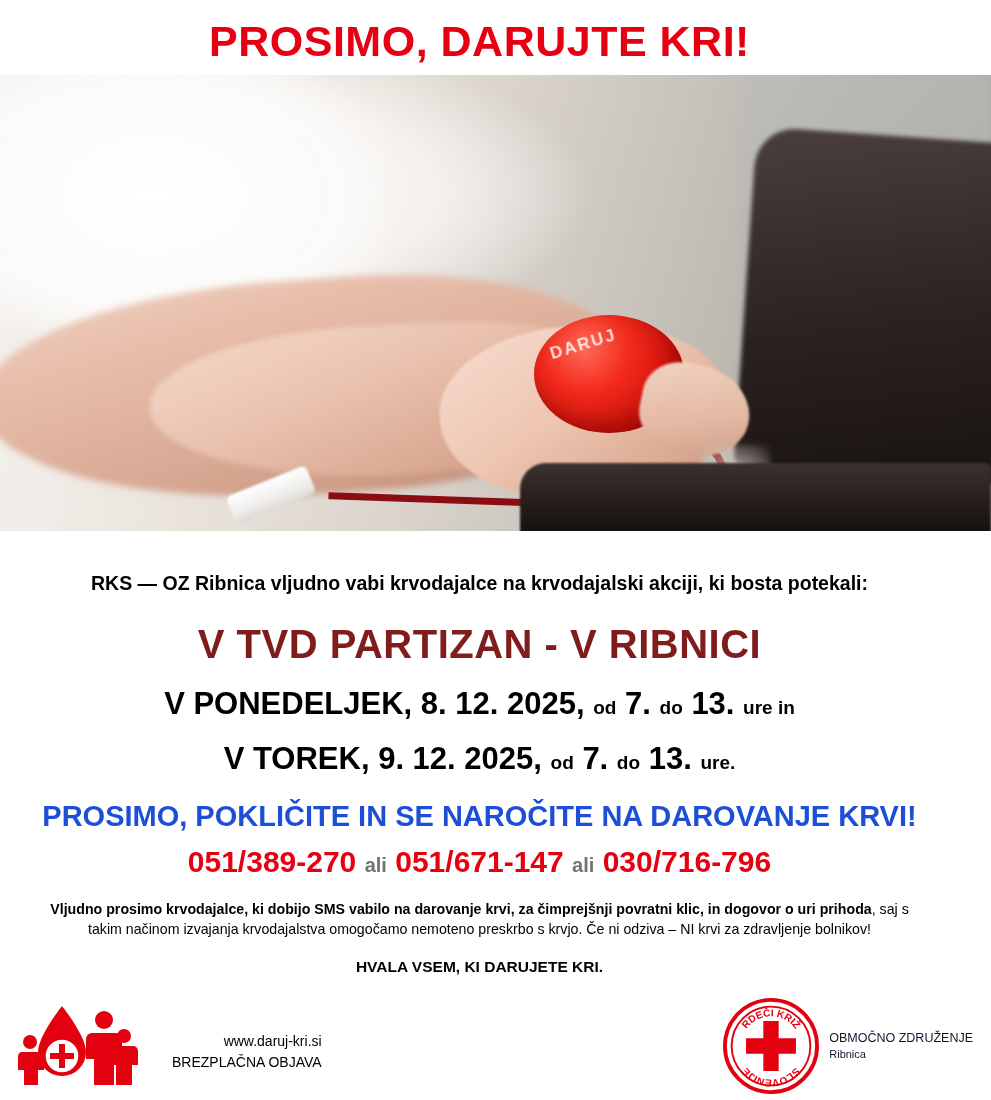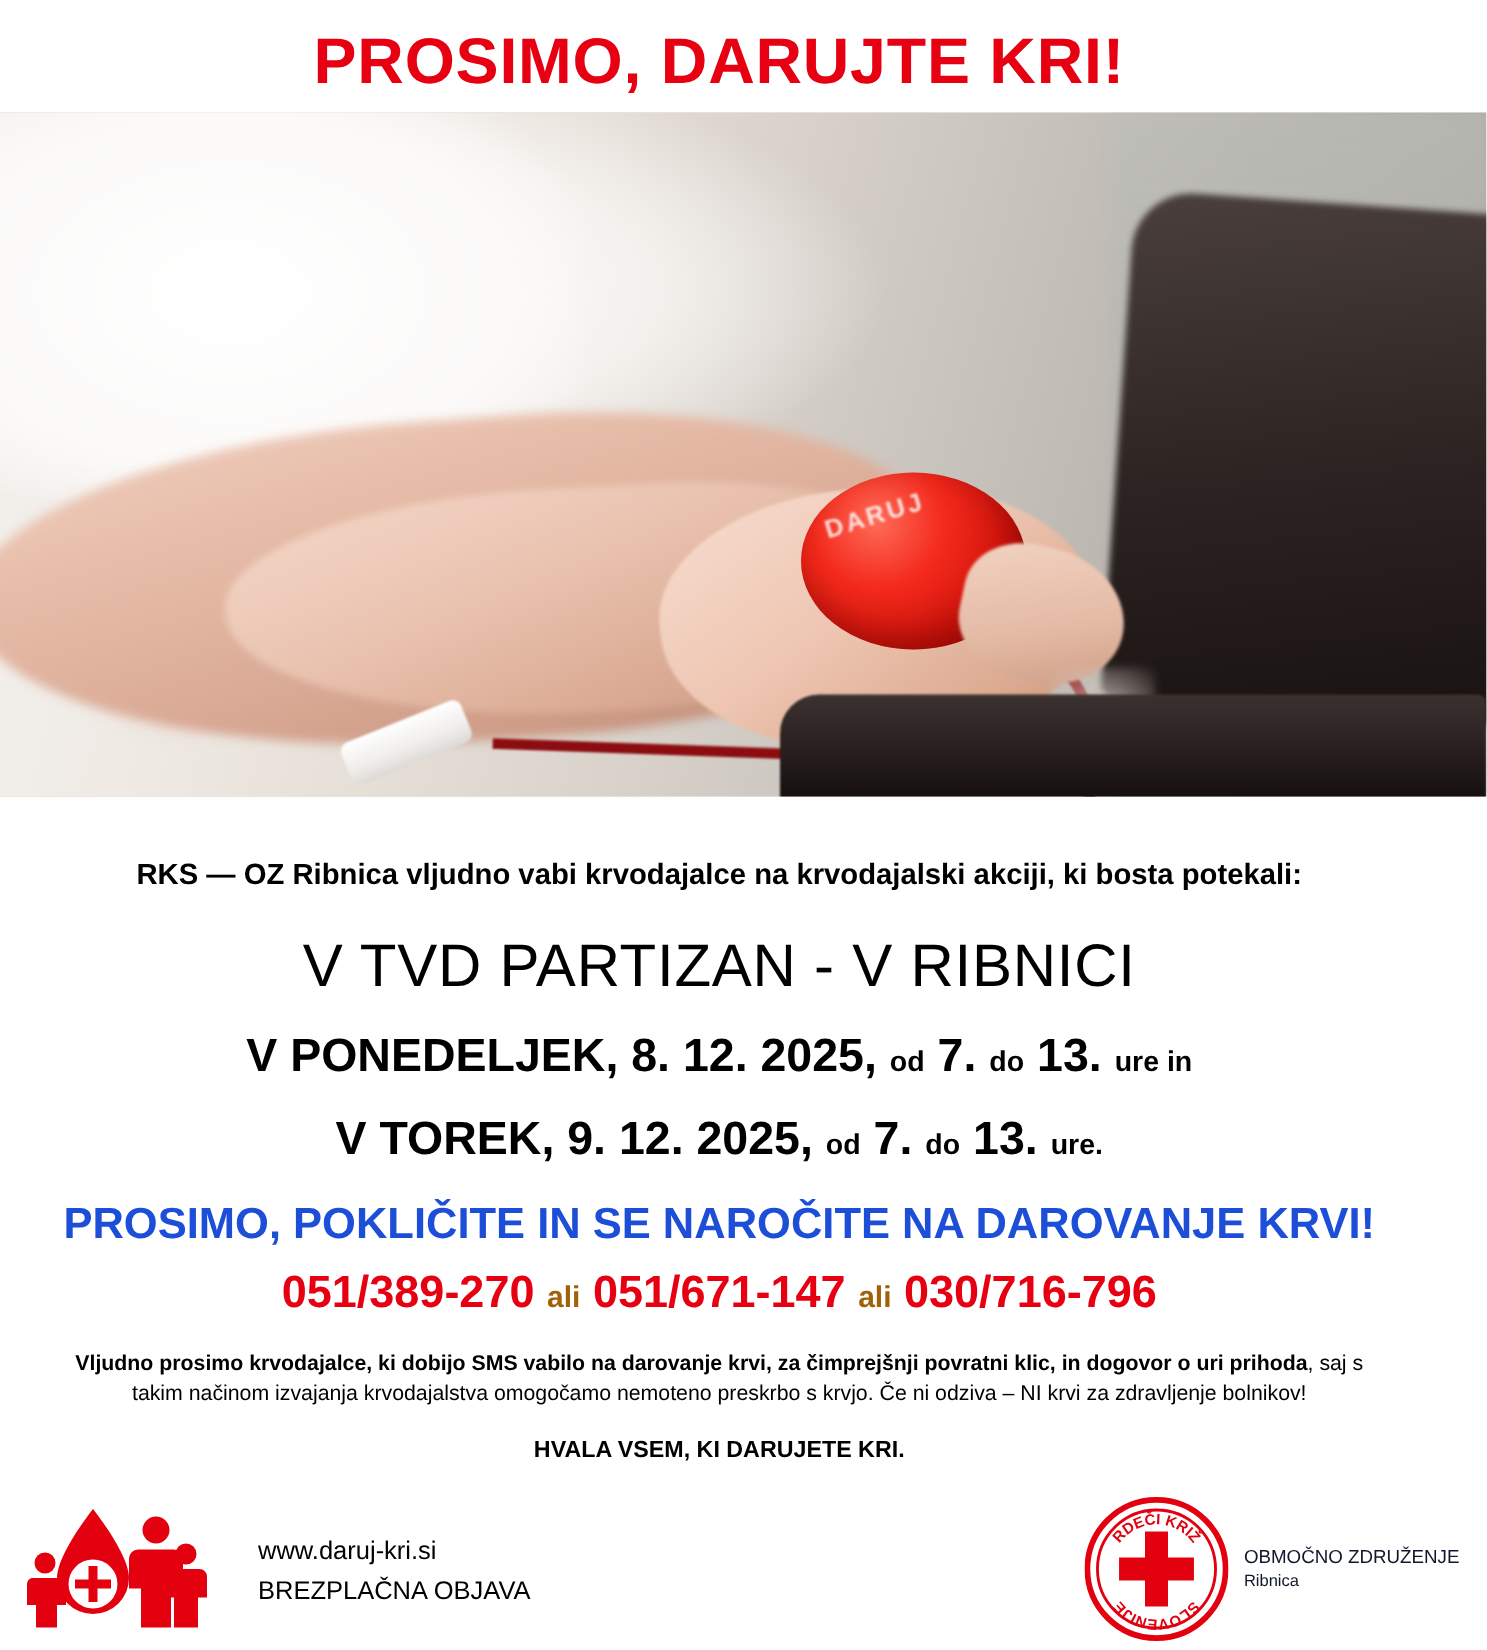--- a/index.html
+++ b/index.html
@@ -181,23 +181,23 @@
   }
 
   
   .body { padding: 0 20px; text-align: center; }
   .lead {
     font-size: 19.5px;
     font-weight: bold;
     margin-top: 41px;
   }
   .venue {
-    color: #000000;
+    color: #7f1d1d;
     font-size: 40px;
-    font-weight: normal;
+    font-weight: bold;
     margin-top: 27px;
     letter-spacing: 0.5px;
   }
   .dateline {
     font-size: 31px;
     font-weight: bold;
     margin-top: 19px;
     line-height: 1.15;
   }
   .dateline .small { font-size: 19px; }
@@ -206,21 +206,21 @@
     font-size: 29px;
     font-weight: bold;
     margin-top: 24px;
   }
   .phones {
     color: #e60012;
     font-size: 30px;
     font-weight: bold;
     margin-top: 12px;
   }
-  .phones .ali { color: #a16207; font-size: 20px; font-weight: bold; }
+  .phones .ali { color: #737373; font-size: 20px; font-weight: bold; }
   .fineprint {
     font-size: 14.2px;
     font-weight: bold;
     line-height: 1.42;
     margin-top: 20px;
     padding: 0 12px;
   }
   .fineprint .reg { font-weight: normal; }
   .thanks {
     font-size: 15.5px;
@@ -235,23 +235,23 @@
     width: 991px; height: 112px;
   }
   .footer-left {
     position: absolute;
     left: 18px; bottom: 10px;
     width: 120px; height: 88px;
   }
   .footer-url {
     position: absolute;
     left: 172px; bottom: 26px;
-    font-size: 17px;
+    font-size: 14px;
     line-height: 1.55;
-    text-align: left;
+    text-align: right;
   }
   .footer-right {
     position: absolute;
     right: 18px; bottom: 6px;
     display: flex;
     align-items: center;
     gap: 10px;
   }
   .rk-emblem { width: 96px; height: 96px; }
   .rk-label {

